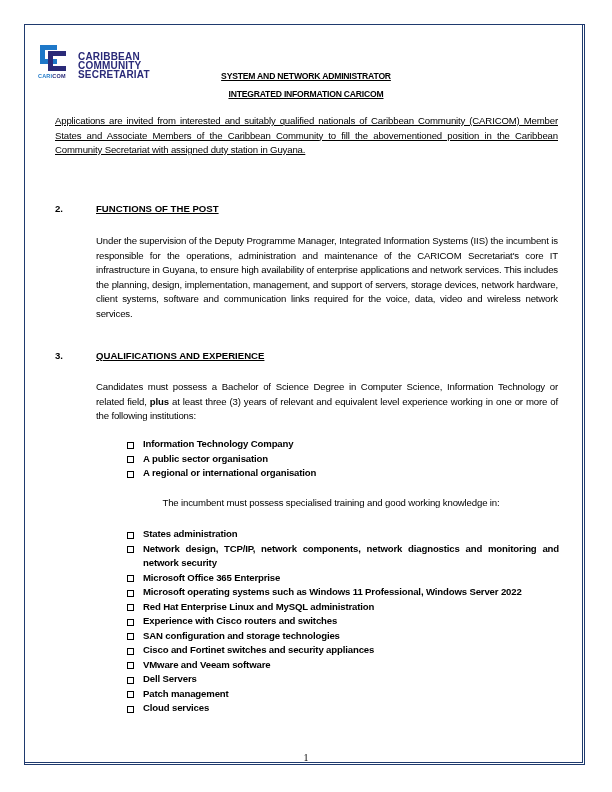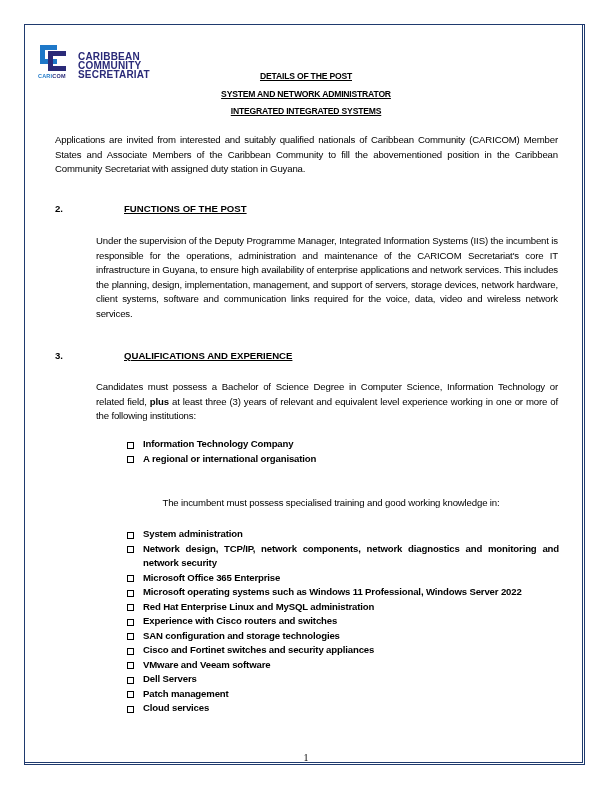--- a/index.html
+++ b/index.html
@@ -18,21 +18,21 @@
   .logo-sub .hl { color: #1e78c8; }
   .logo-text { position: absolute; left: 40px; top: 8px; font-size: 10px; font-weight: bold; color: #2a2a78; line-height: 9px; letter-spacing: 0.2px; }
 
   .titles { position: absolute; left: 0; width: 612px; top: 68px; text-align: center; }
   .titles div { font-size: 8.6px; font-weight: bold; text-decoration: underline; line-height: 17.5px; letter-spacing: -0.2px; }
 
   .p { position: absolute; font-size: 9.6px; line-height: 14.5px; text-align: justify; letter-spacing: -0.15px; }
   .p.last-left { text-align-last: left; }
   .h { position: absolute; font-size: 9.6px; font-weight: bold; }
   .h .num { position: absolute; left: 0; top: 0; }
-  .h .ttl { position: absolute; left: 41px; top: 0; text-decoration: underline; white-space: nowrap; margin-left: 28px; }
+  .h .ttl { position: absolute; left: 41px; top: 0; text-decoration: underline; white-space: nowrap; }
 
   .list { position: absolute; left: 127px; width: 432px; margin: 0; padding: 0; list-style: none; font-weight: bold; }
   .list li { position: relative; padding-left: 16px; font-size: 9.6px; line-height: 14.5px; letter-spacing: -0.15px; }
   .bullet { position: absolute; left: 0; top: 4.5px; width: 5px; height: 5px; border: 1px solid #000; }
   .pagenum { position: absolute; left: 0; width: 612px; top: 752px; text-align: center; font-size: 10px; font-family: "Liberation Serif", serif; }
   b.inline { font-weight: bold; }
 </style>
 </head>
 <body>
 
@@ -44,50 +44,50 @@
     <div class="logo-c2"></div>
   </div>
   <div class="logo-sub"><span class="hl">CARI</span><span>COM</span></div>
   <div class="logo-text">
     <div>CARIBBEAN COMMUNITY</div>
     <div>SECRETARIAT</div>
   </div>
 </div>
 
 <div class="titles">
-  <div>DETAILS OF THE POST</div>
   <div>SYSTEM AND NETWORK ADMINISTRATOR</div>
-  <div>INTEGRATED INTEGRATED SYSTEMS</div>
+  <div>INTEGRATED INFORMATION CARICOM</div>
 </div>
 
-<div class="p last-left" style="left:55px; top:133px; width:503px;">Applications are invited from interested and suitably qualified nationals of Caribbean Community (CARICOM) Member States and Associate Members of the Caribbean Community to fill the abovementioned position in the Caribbean Community Secretariat with assigned duty station in Guyana.</div>
+<div class="p last-left" style="left:55px; top:114px; width:503px;text-decoration:underline;">Applications are invited from interested and suitably qualified nationals of Caribbean Community (CARICOM) Member States and Associate Members of the Caribbean Community to fill the abovementioned position in the Caribbean Community Secretariat with assigned duty station in Guyana.</div>
 
 <div class="h" style="left:55px; top:203px; width:500px; height:14px;">
   <span class="num">2.</span>
   <span class="ttl">FUNCTIONS OF THE POST</span>
 </div>
 
 <div class="p last-left" style="left:96px; top:234px; width:462px;">Under the supervision of the Deputy Programme Manager, Integrated Information Systems (IIS) the incumbent is responsible for the operations, administration and maintenance of the CARICOM Secretariat's core IT infrastructure in Guyana, to ensure high availability of enterprise applications and network services. This includes the planning, design, implementation, management, and support of servers, storage devices, network hardware, client systems, software and communication links required for the voice, data, video and wireless network services.</div>
 
 <div class="h" style="left:55px; top:350px; width:500px; height:14px;">
   <span class="num">3.</span>
   <span class="ttl">QUALIFICATIONS AND EXPERIENCE</span>
 </div>
 
 <div class="p last-left" style="left:96px; top:380px; width:462px;"><span>Candidates must possess a Bachelor of Science Degree in Computer Science, Information Technology or related field, </span><b class="inline">plus</b><span> at least three (3) years of relevant and equivalent level experience working in one or more of the following institutions:</span></div>
 
 <ul class="list" style="top:437px;">
   <li><span class="bullet"></span><span>Information Technology Company</span></li>
+  <li><span class="bullet"></span><span>A public sector organisation</span></li>
   <li><span class="bullet"></span><span>A regional or international organisation</span></li>
 </ul>
 
 <div class="p" style="left:96px; top:496px; width:470px; text-align:center;">The incumbent must possess specialised training and good working knowledge in:</div>
 
 <ul class="list" style="top:527px;">
-  <li><span class="bullet"></span><span>System administration</span></li>
+  <li><span class="bullet"></span><span>States administration</span></li>
   <li>
       <span class="bullet"></span>
       <span style="text-align:justify; display:block;">Network design, TCP/IP, network components, network diagnostics and monitoring and network security</span>
     </li>
   <li><span class="bullet"></span><span>Microsoft Office 365 Enterprise</span></li>
   <li><span class="bullet"></span><span>Microsoft operating systems such as Windows 11 Professional, Windows Server 2022</span></li>
   <li><span class="bullet"></span><span>Red Hat Enterprise Linux and MySQL administration</span></li>
   <li><span class="bullet"></span><span>Experience with Cisco routers and switches</span></li>
   <li><span class="bullet"></span><span>SAN configuration and storage technologies</span></li>
   <li><span class="bullet"></span><span>Cisco and Fortinet switches and security appliances</span></li>

